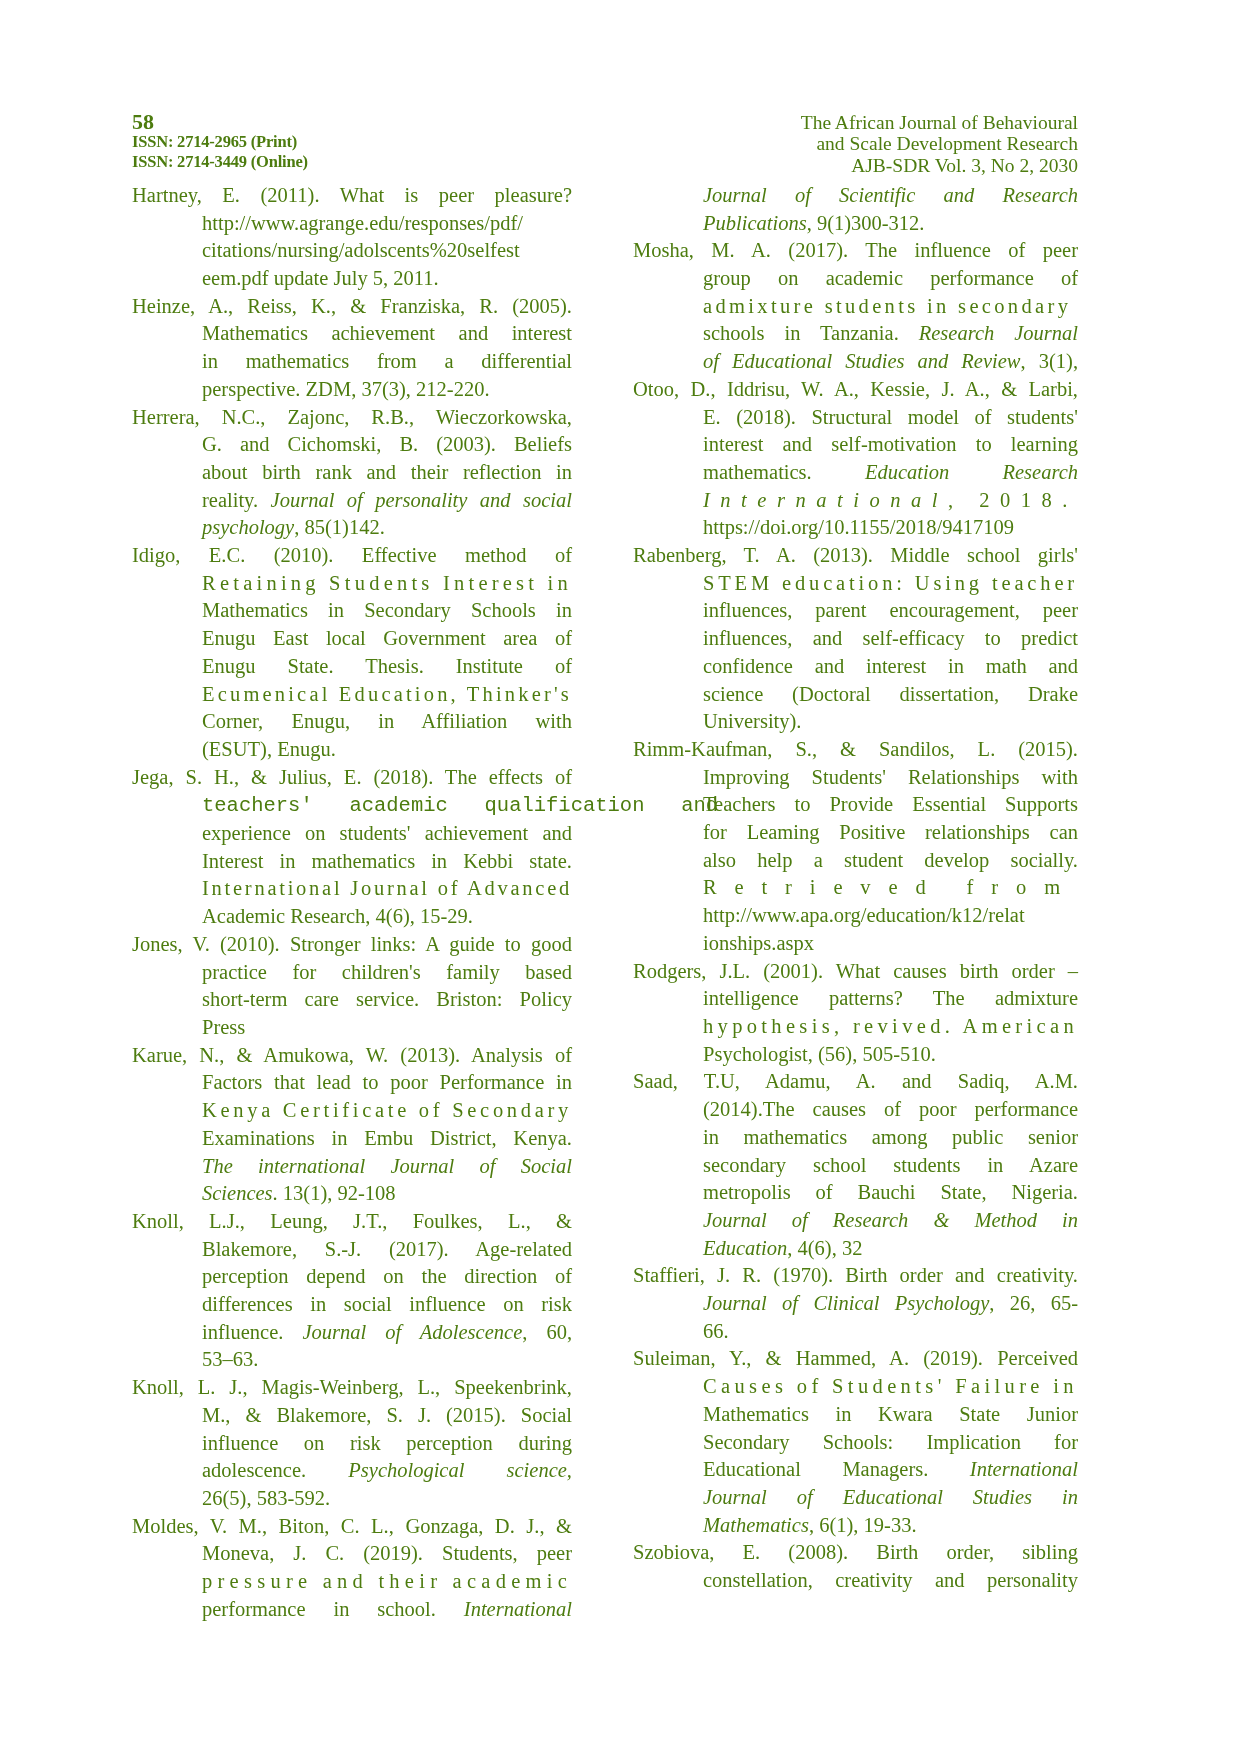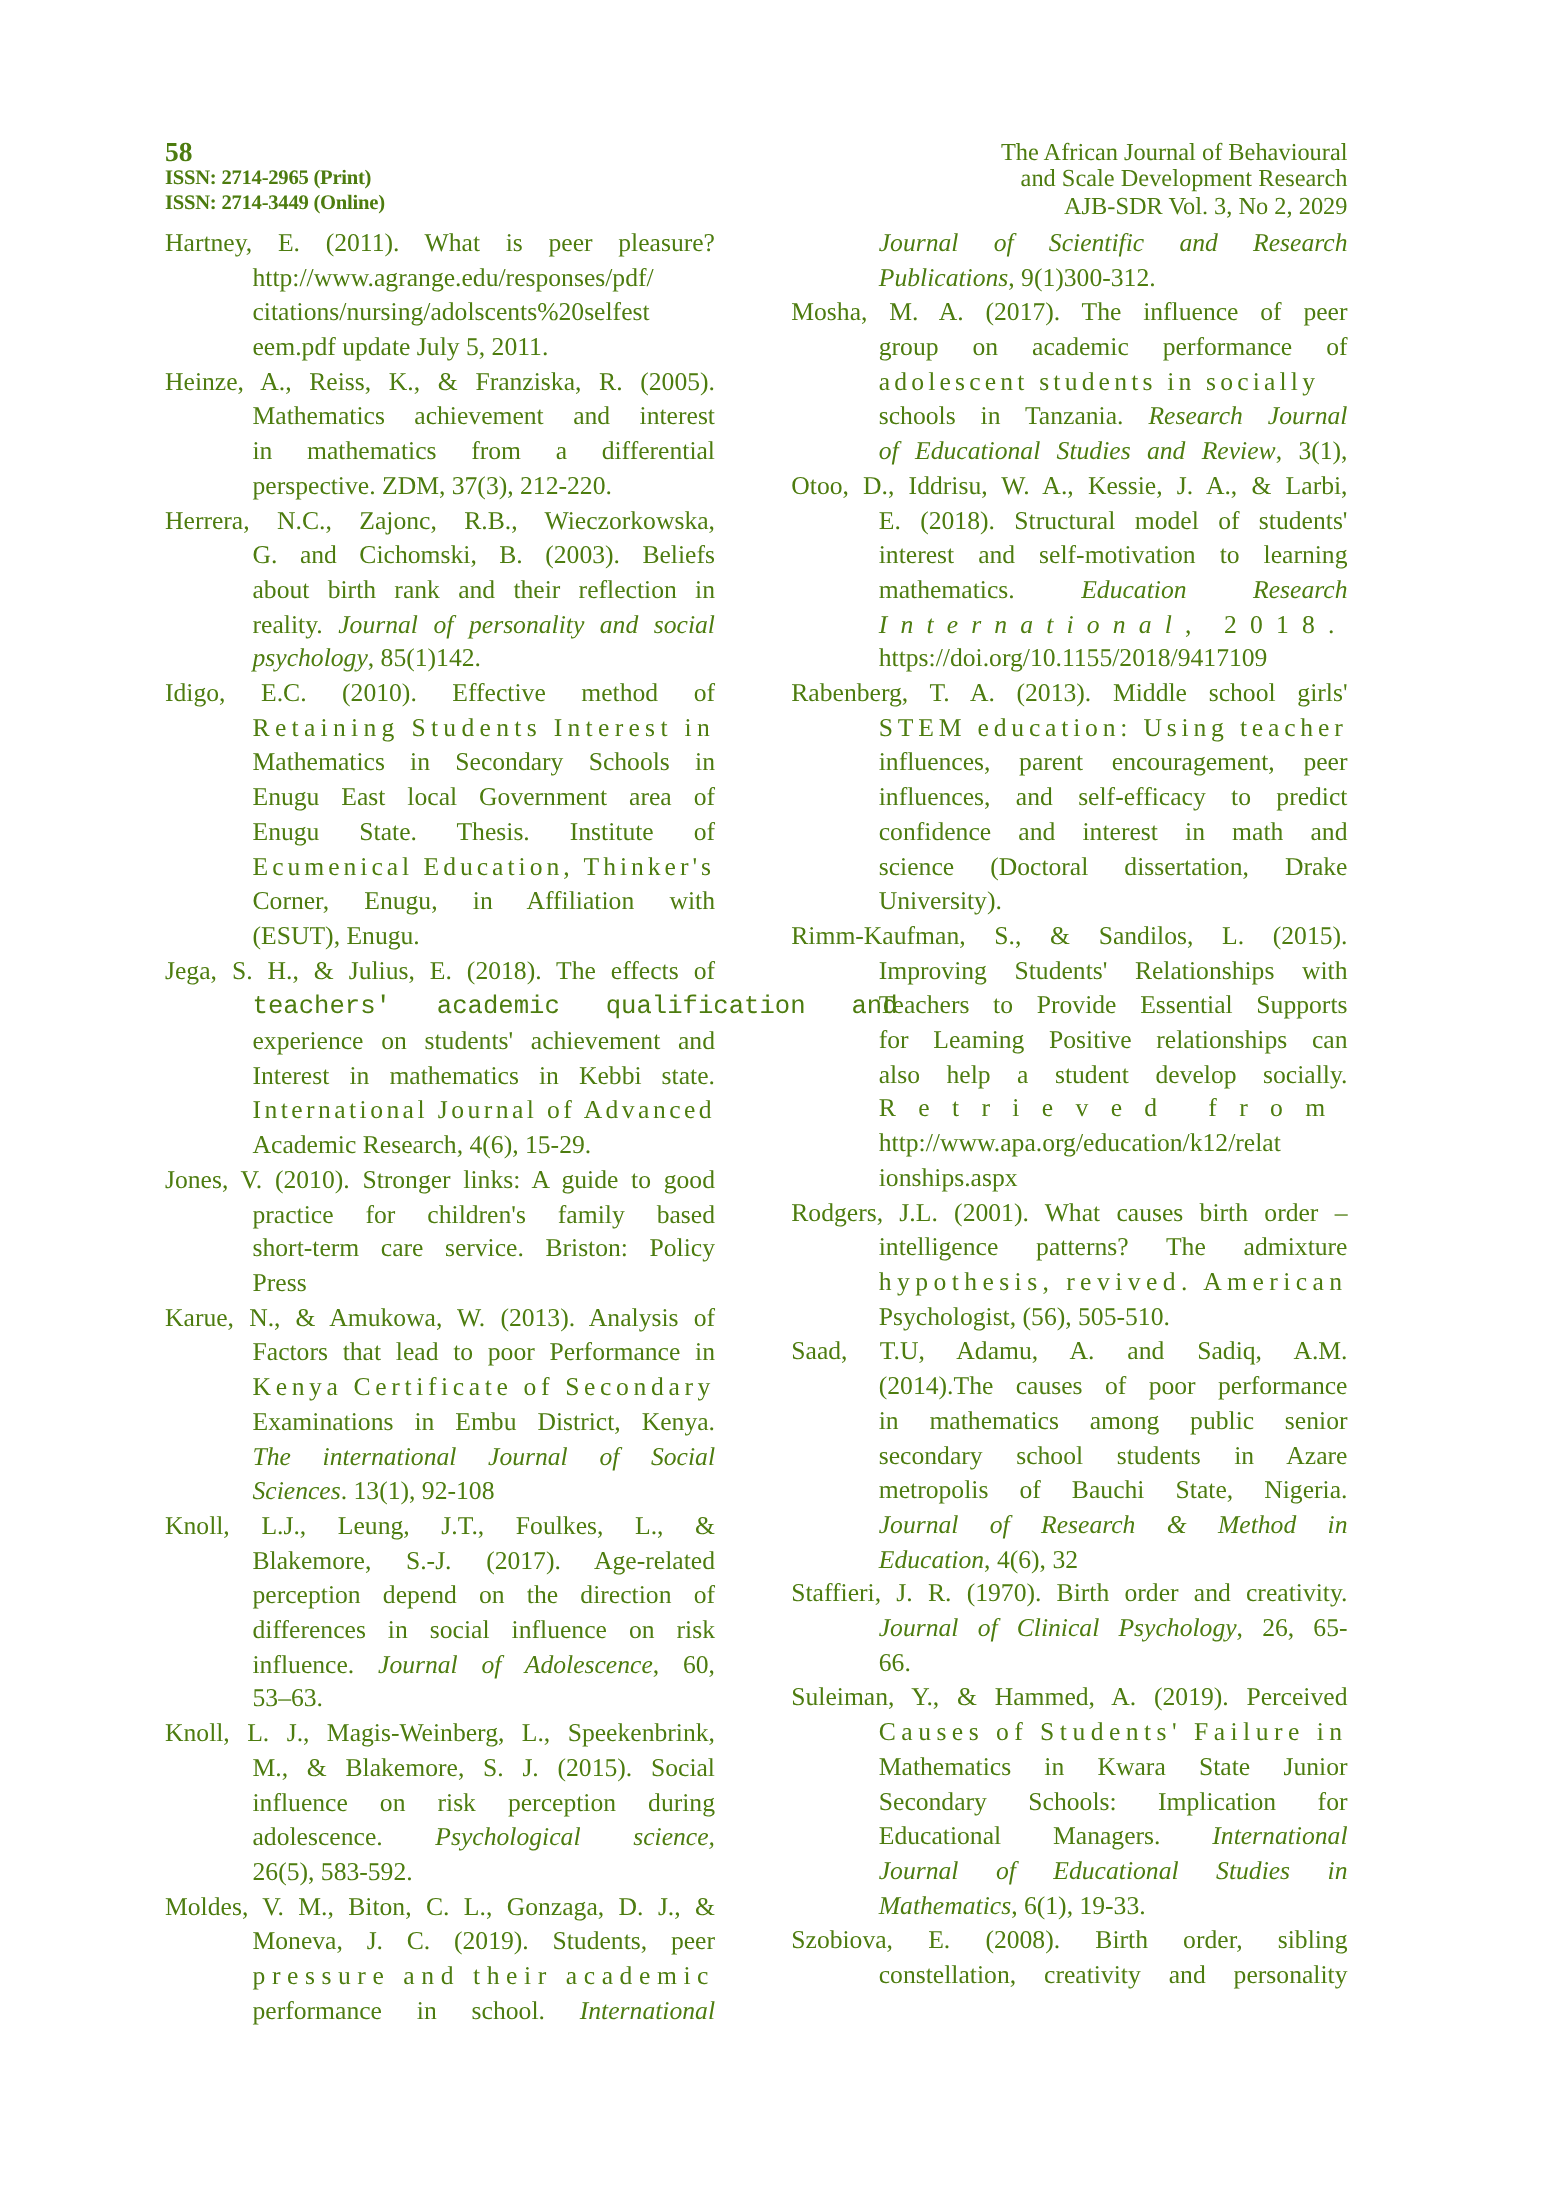--- a/index.html
+++ b/index.html
@@ -35,21 +35,21 @@
 
     <div class="hdr">
       <div class="hdr-left">
         <div class="page-number">58</div>
         <div class="issn">ISSN: 2714-2965 (Print)</div>
         <div class="issn">ISSN: 2714-3449 (Online)</div>
       </div>
       <div class="hdr-right">
         <div>The African Journal of Behavioural</div>
         <div>and Scale Development Research</div>
-        <div>AJB-SDR Vol. 3, No 2, 2029</div>
+        <div>AJB-SDR Vol. 3, No 2, 2030</div>
       </div>
     </div>
 
     <div class="cols">
       <div class="col-left">
           <div class="ref">
             <div class="line"><span style="word-spacing: 15.398px;"><span>Hartney, E. (2011). What is peer pleasure?</span></span></div>
             <div class="line ind"><span><span>http://www.agrange.edu/responses/pdf/</span></span></div>
             <div class="line ind"><span><span>citations/nursing/adolscents%20selfest</span></span></div>
             <div class="line ind"><span><span>eem.pdf update July 5, 2011.</span></span></div>
@@ -122,21 +122,21 @@
           </div>
         </div>
       <div class="col-right">
           <div class="ref">
             <div class="line ind"><span style="word-spacing: 23.059px;"><i>Journal of Scientific and Research</i></span></div>
             <div class="line ind"><span><i>Publications</i><span>, 9(1)300-312.</span></span></div>
           </div>
           <div class="ref">
             <div class="line"><span style="word-spacing: 12.306px;"><span>Mosha, M. A. (2017). The influence of peer</span></span></div>
             <div class="line ind"><span style="word-spacing: 22.031px;"><span>group on academic performance of</span></span></div>
-            <div class="line ind"><span style="letter-spacing: 3.339px;"><span>adolescent students in socially</span></span></div>
+            <div class="line ind"><span style="letter-spacing: 3.339px;"><span>admixture students in secondary</span></span></div>
             <div class="line ind"><span style="word-spacing: 14.828px;"><span>schools in Tanzania. </span><i>Research Journal</i></span></div>
             <div class="line ind"><span style="word-spacing: 7.931px;"><i>of Educational Studies and Review</i><span>, 3(1),</span></span></div>
           </div>
           <div class="ref">
             <div class="line"><span style="word-spacing: 6.231px;"><span>Otoo, D., Iddrisu, W. A., Kessie, J. A., &amp; Larbi,</span></span></div>
             <div class="line ind"><span style="word-spacing: 10.378px;"><span>E. (2018). Structural model of students'</span></span></div>
             <div class="line ind"><span style="word-spacing: 14.047px;"><span>interest and self-motivation to learning</span></span></div>
             <div class="line ind"><span style="word-spacing: 48.117px;"><span>mathematics. </span><i>Education Research</i></span></div>
             <div class="line ind"><span style="letter-spacing: 10.522px;"><i>International</i><span>, 2018.</span></span></div>
             <div class="line ind"><span><span>https://doi.org/10.1155/2018/9417109</span></span></div>

